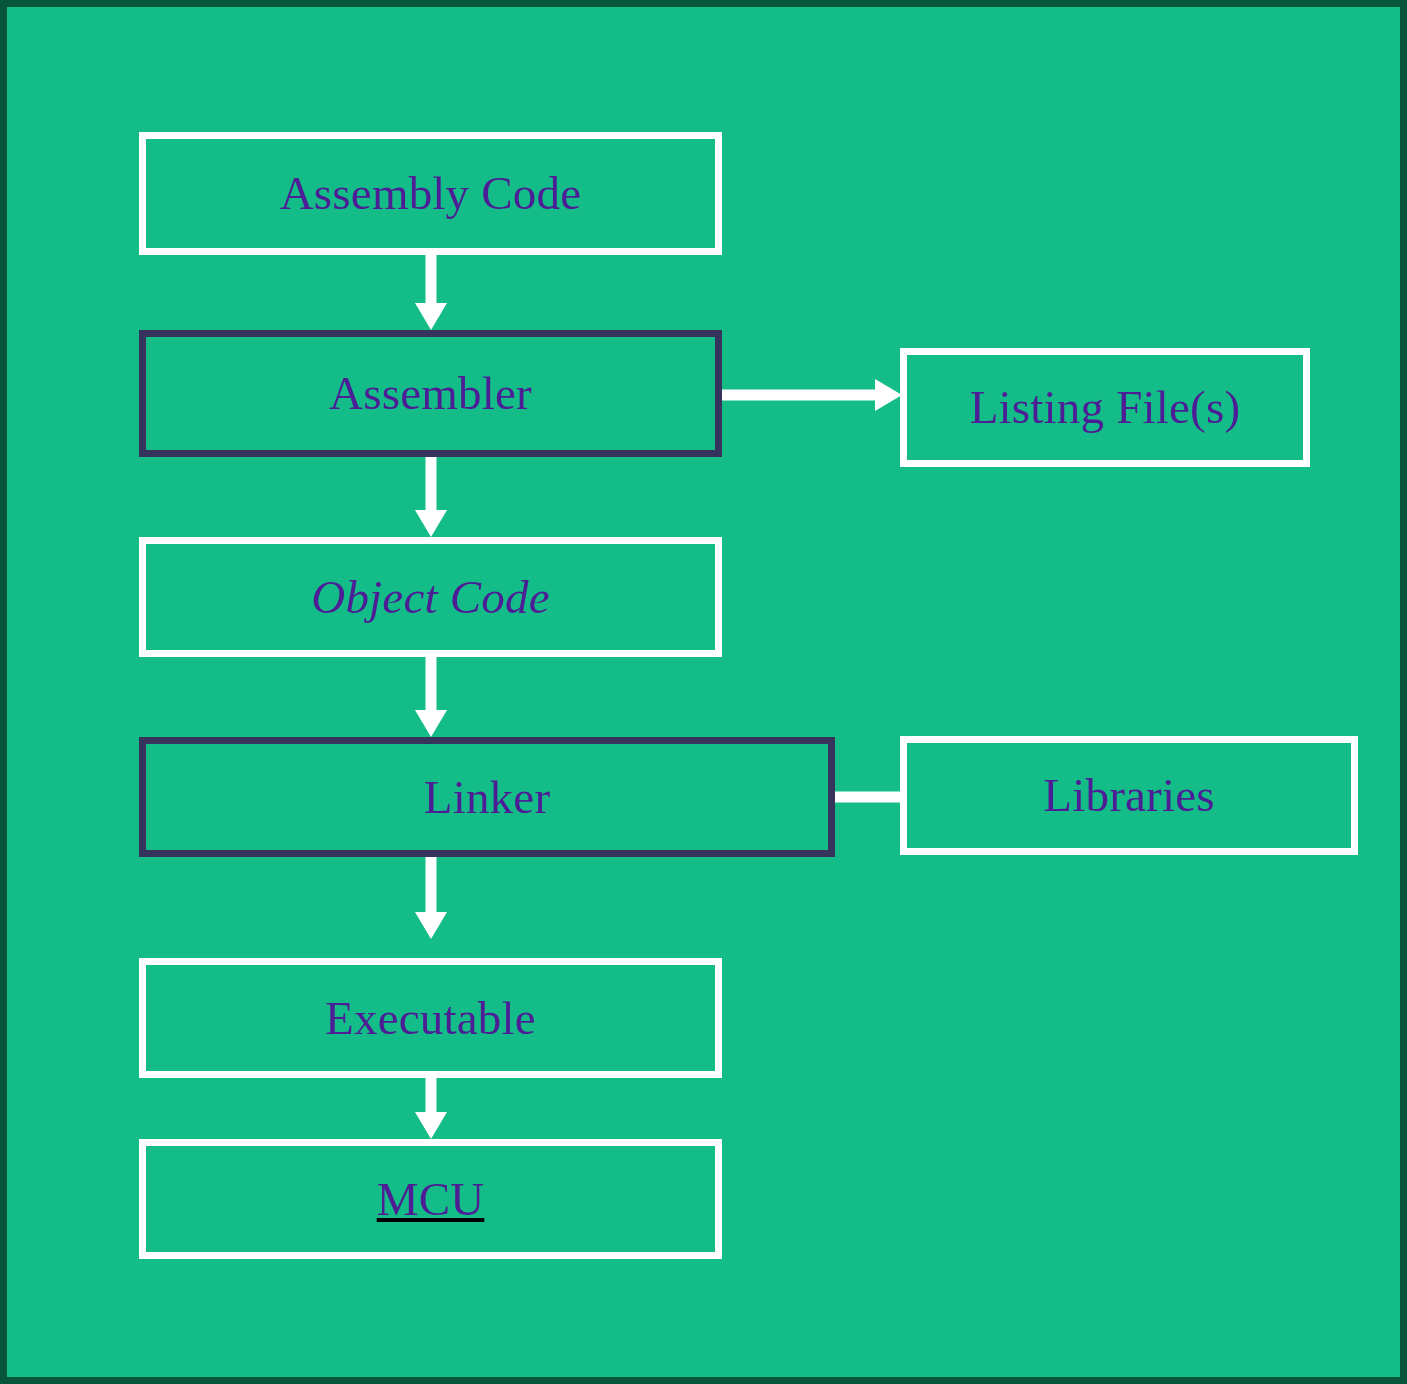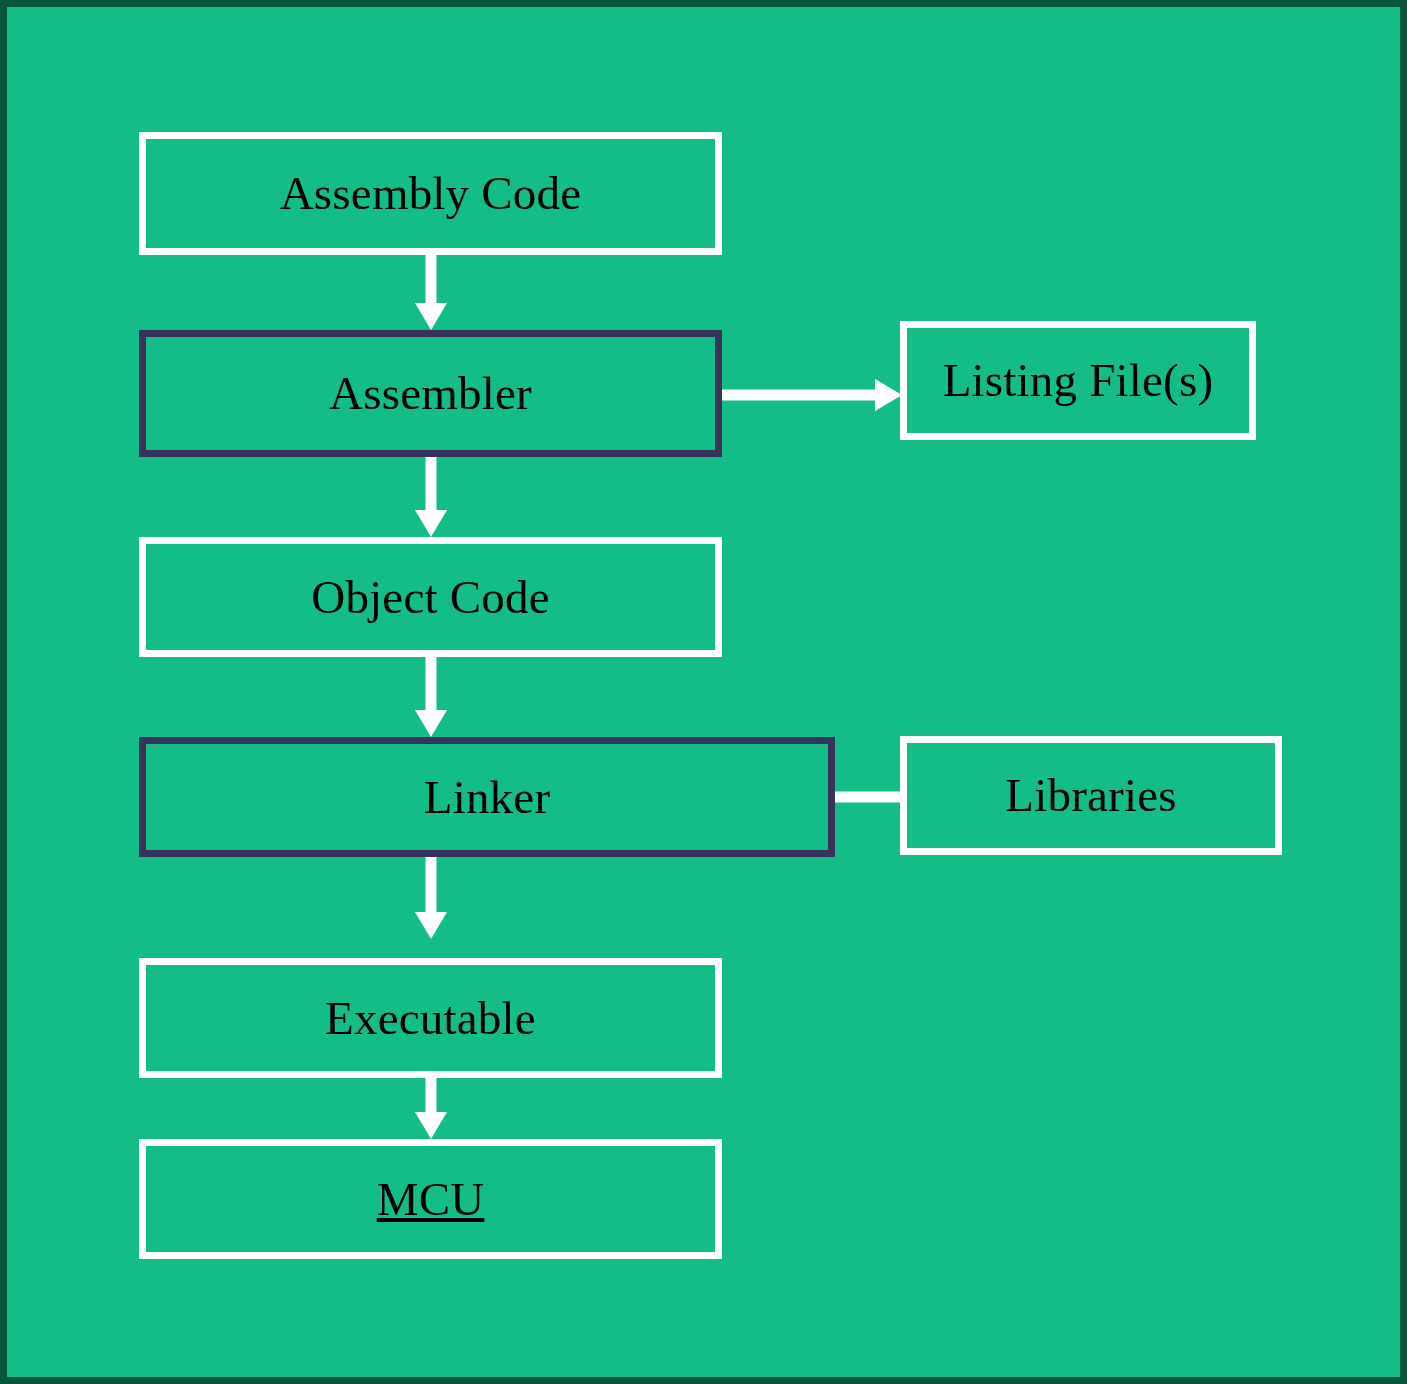--- a/index.html
+++ b/index.html
@@ -23,21 +23,21 @@
   .node {
     position: absolute;
     box-sizing: border-box;
     background: #14bd88;
     display: flex;
     align-items: center;
     justify-content: center;
     z-index: 3;
   }
   .node .node-label {
-    color: #000000;
+    color: #4c1d95;
     font-size: 47px;
     line-height: 1;
     letter-spacing: 0.2px;
     white-space: nowrap;
     text-align: center;
   }
   .node-plain {
     border: 7px solid #ffffff;
   }
   .node-accent {
@@ -139,37 +139,37 @@
   </div>
 
   <div class="node node-plain" style="left:132px; top:125px; width:583px; height:123px;">
     <span class="node-label">Assembly Code</span>
   </div>
 
   <div class="node node-accent" style="left:132px; top:323px; width:583px; height:127px;">
     <span class="node-label">Assembler</span>
   </div>
 
-  <div class="node node-plain" style="left:132px; top:530px; width:583px; height:120px;">
+  <div class="node node-plain" style="left:132px; top:530px; width:583px; height:120px;font-style:italic;">
     <span class="node-label">Object Code</span>
   </div>
 
   <div class="node node-accent" style="left:132px; top:730px; width:696px; height:120px;">
     <span class="node-label">Linker</span>
   </div>
 
   <div class="node node-plain" style="left:132px; top:932px; width:583px; height:120px;margin-top:19px;">
     <span class="node-label">Executable</span>
   </div>
 
   <div class="node node-plain" style="left:132px; top:1132px; width:583px; height:120px;text-decoration:underline;">
     <span class="node-label">MCU</span>
   </div>
 
-  <div class="node node-plain" style="left:893px; top:314px; width:356px; height:119px;">
+  <div class="node node-plain" style="left:893px; top:341px; width:410px; height:119px;">
     <span class="node-label">Listing File(s)</span>
   </div>
 
-  <div class="node node-plain" style="left:893px; top:729px; width:382px; height:119px;">
+  <div class="node node-plain" style="left:893px; top:729px; width:458px; height:119px;">
     <span class="node-label">Libraries</span>
   </div>
 
 </div>
 
 </body></html>

